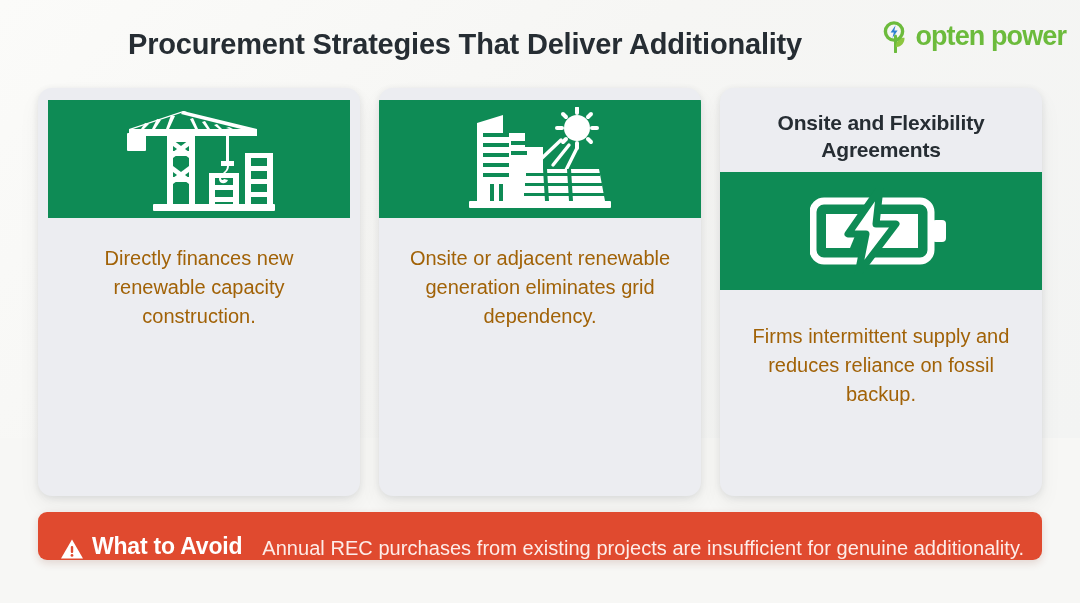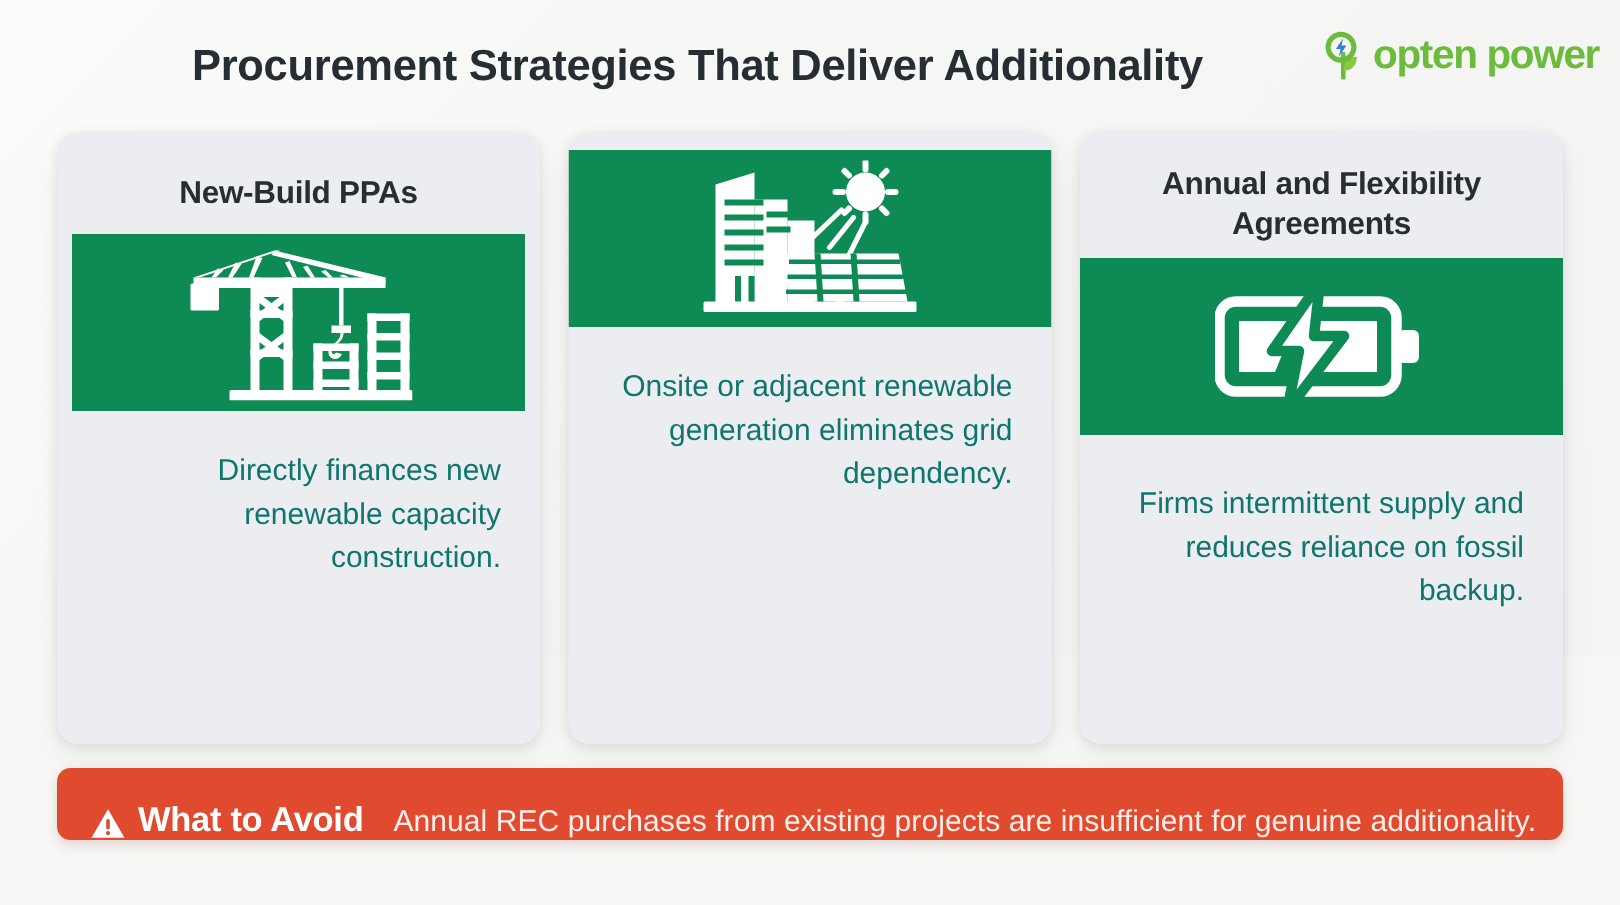--- a/index.html
+++ b/index.html
@@ -115,23 +115,23 @@
   }
   .card-1 .icon-band { margin: 12px 10px 0 10px; }
   .card-2 .icon-band { margin: 12px 0 0 0; }
   .card-3 .icon-band { margin: 8px 0 0 0; }
 
   .icon-band svg { display: block; }
 
   .card-desc {
     flex: 1 1 auto;
     padding: 26px 26px 0 26px;
-    text-align: right;
+    text-align: center;
     font-size: 20px;
-    color: #0f766e;
+    color: #a16207;
     line-height: 1.45;
     box-sizing: border-box;
   }
   .card-3 .card-desc { padding-top: 32px; }
 
   
   .avoid-banner {
     position: absolute;
     left: 38px;
     top: 512px;
@@ -191,21 +191,20 @@
           <path d="M13.6 6.3 L8.6 13.6 L11.8 13.6 L10.4 19 L15.6 11.4 L12.3 11.4 Z" fill="#2f7fd0"></path>
         </svg>
       </span>
       <span class="logo-text">opten power</span>
     </div>
   </div>
 
   <div class="cards">
 
     <div class="card card-1">
-      <div class="card-title">New-Build PPAs</div>
       <div class="icon-band">
         <span>
           <svg width="152" height="104" viewBox="0 0 152 104" aria-hidden="true">
             <g fill="#ffffff">
 
               <path d="M6 22 h128 v7 H6 z"></path>
               <path d="M6 22 L60 4 L64 4 L10 22 z"></path>
               <path d="M60 4 L134 22 L134 26 L58 7 z"></path>
 
               <path d="M70 11 l5 11 h-3 l-5 -10 z"></path>
@@ -309,21 +308,21 @@
               <path d="M82 62 l2 32 h-4 l-2 -32 z"></path>
               <path d="M106 62 l2 32 h-4 l-2 -32 z"></path>
             </g>
           </svg>
         </span>
       </div>
       <div class="card-desc">Onsite or adjacent renewable generation eliminates grid dependency.</div>
     </div>
 
     <div class="card card-3">
-      <div class="card-title">Annual and Flexibility Agreements</div>
+      <div class="card-title">Onsite and Flexibility Agreements</div>
       <div class="icon-band">
         <span>
           <svg width="142" height="86" viewBox="0 0 142 86" aria-hidden="true">
 
             <rect x="3" y="13" width="118" height="60" rx="11" ry="11" fill="none" stroke="#ffffff" stroke-width="7"></rect>
             <rect x="122" y="32" width="14" height="22" rx="4" fill="#ffffff"></rect>
 
             <path d="M16 26 h38 l-14 34 H16 z" fill="#ffffff"></path>
             <path d="M62 26 h46 v34 H70 z" fill="#ffffff"></path>
 

